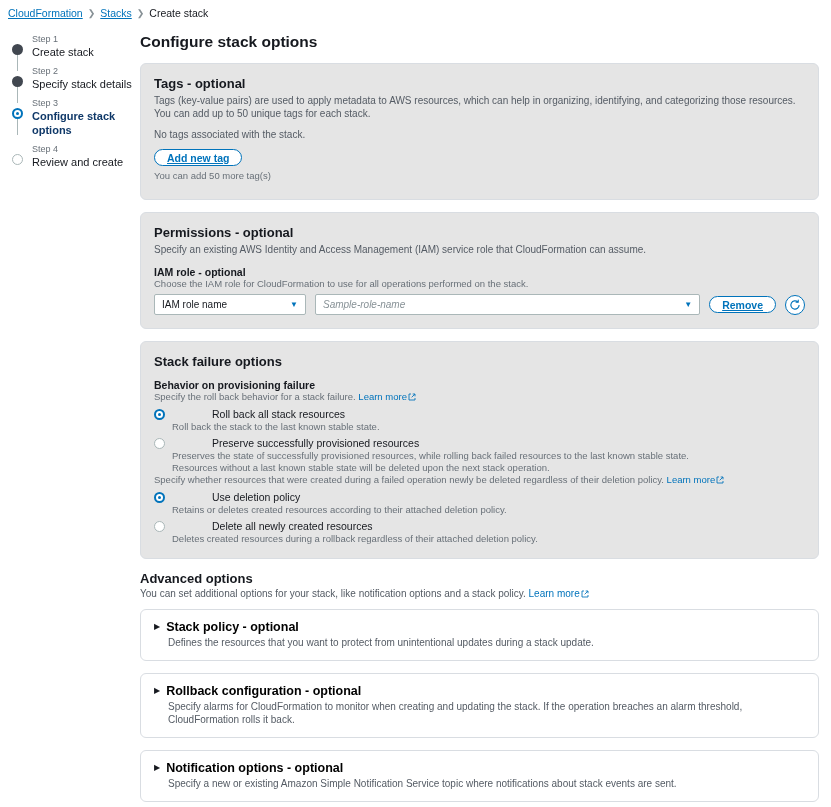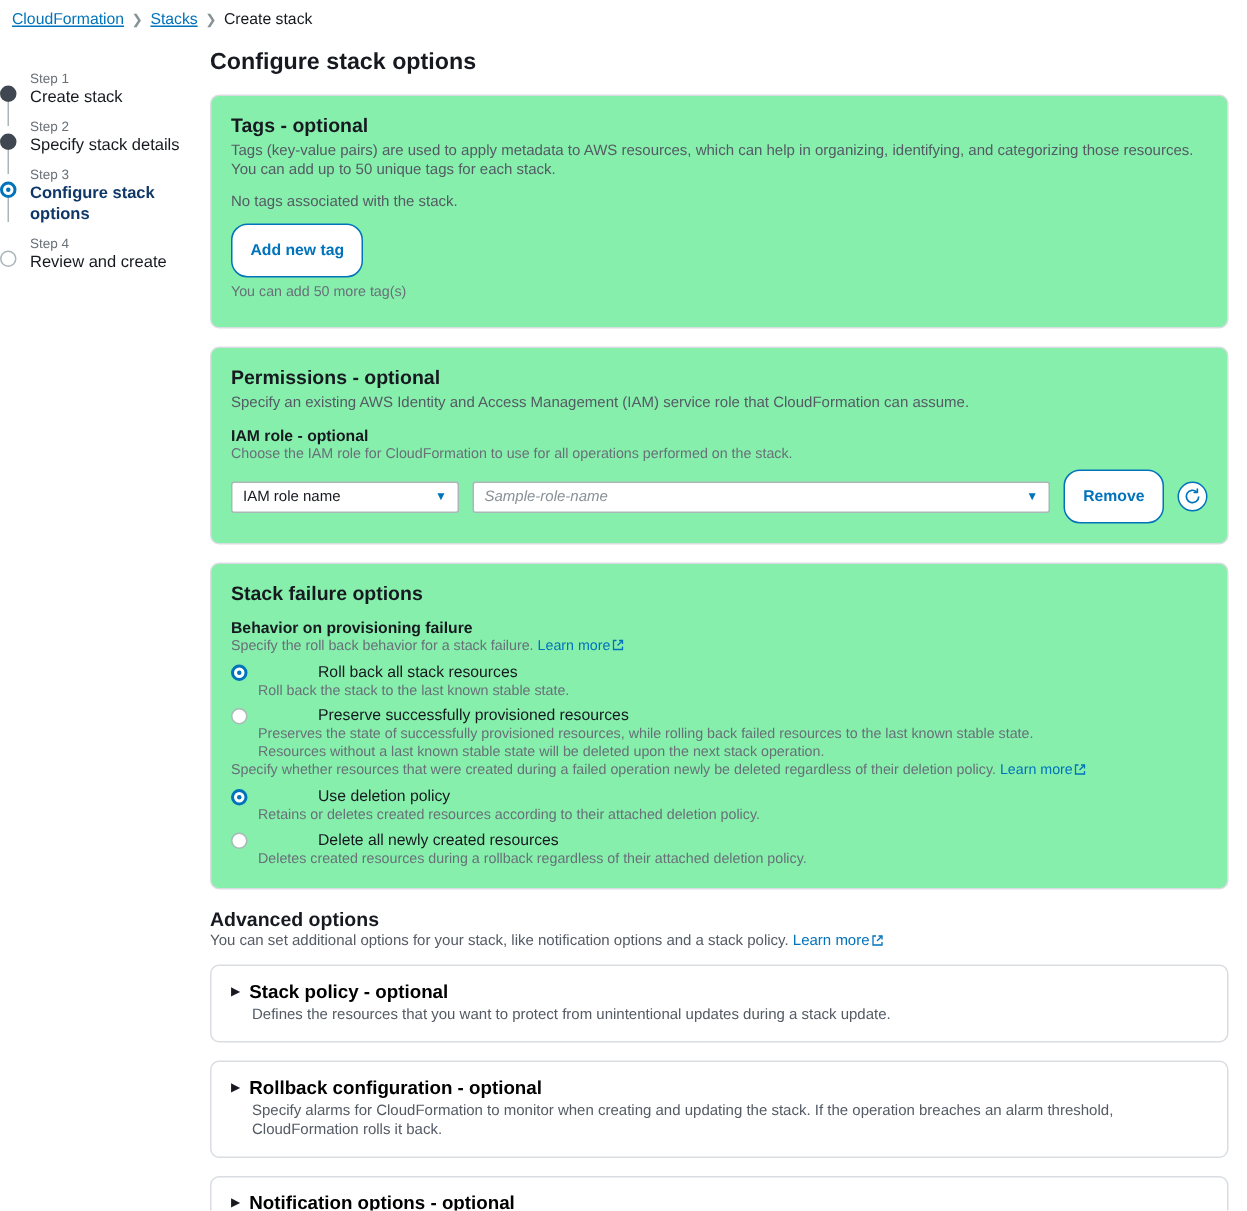--- a/index.html
+++ b/index.html
@@ -38,22 +38,22 @@
   
   .layout {
     display: flex;
     align-items: flex-start;
     padding-top: 14px;
   }
 
   
   .stepper {
     width: 140px;
+    padding-left: 12px;
     flex: 0 0 140px;
-    margin-top: 13px;
   }
   .step {
     position: relative;
     padding-left: 20px;
     padding-bottom: 6px;
   }
   .step:last-child { padding-bottom: 0; }
   .step-marker {
     position: absolute;
     left: 0;
@@ -112,21 +112,21 @@
   .page-title {
     font-size: 15.5px;
     font-weight: bold;
     color: #16191f;
     margin-bottom: 12px;
   }
 
   .card {
     border: 1px solid #d9dde2;
     border-radius: 6px;
-    background: #86efac;
+    background: #e5e5e5;
     padding: 12px 13px 13px 13px;
     margin-bottom: 12px;
   }
   .card-title {
     font-size: 13px;
     font-weight: bold;
     color: #16191f;
     margin-bottom: 3px;
   }
   .card-desc {
@@ -138,30 +138,31 @@
     font-size: 10px;
     color: #545b64;
   }
   .gap-8 { margin-top: 9px; }
 
   
   .btn {
     display: inline-flex;
     align-items: center;
     justify-content: center;
-    height: 36px;
+    height: 17px;
     padding: 0 12px;
     border-radius: 11px;
     font-size: 10.5px;
     font-weight: bold;
     cursor: pointer;
     border: 1px solid #0073bb;
     color: #0073bb;
     background: #ffffff;
     white-space: nowrap;
+    text-decoration: underline;
   }
 
   .icon-btn {
     width: 20px;
     height: 20px;
     border-radius: 50%;
     border: 1px solid #0073bb;
     color: #0073bb;
     display: inline-flex;
     align-items: center;

